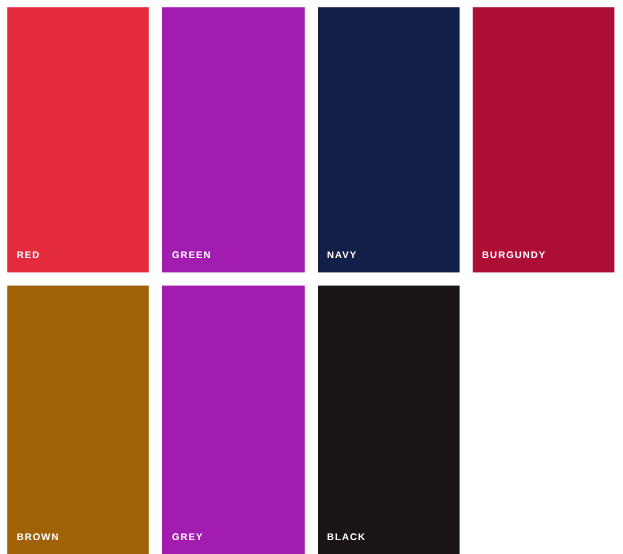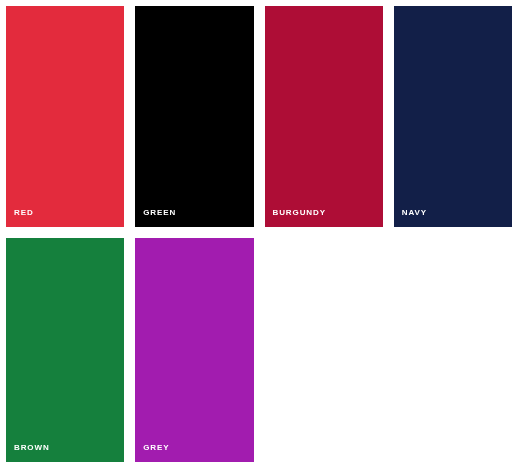--- a/index.html
+++ b/index.html
@@ -45,35 +45,38 @@
 </style>
 </head>
 <body style="background-color: rgb(255, 255, 255);">
 
 <div class="palette">
 
   <div class="swatch" style="background-color: rgb(227, 43, 61);">
     <span class="swatch-label" style="color: rgb(255, 255, 255); margin-top: 12px;">RED</span>
   </div>
 
-  <div class="swatch" style="background-color: #000000;">
+  <div class="swatch" style="background-color: #a21caf;">
     <span class="swatch-label" style="color: rgb(255, 255, 255);">GREEN</span>
   </div>
 
+
+  <div class="swatch" style="background-color: rgb(18, 31, 72);">
+    <span class="swatch-label" style="color: rgb(255, 255, 255);">NAVY</span>
+  </div>
 
   <div class="swatch" style="background-color: rgb(174, 13, 54);">
     <span class="swatch-label" style="color: rgb(255, 255, 255);">BURGUNDY</span>
   </div>
 
-  <div class="swatch" style="background-color: rgb(18, 31, 72);">
-    <span class="swatch-label" style="color: rgb(255, 255, 255);">NAVY</span>
-  </div>
-
-  <div class="swatch" style="background-color: #15803d;">
+  <div class="swatch" style="background-color: #a16207;">
     <span class="swatch-label" style="color: rgb(255, 255, 255);">BROWN</span>
   </div>
 
   <div class="swatch" style="background-color: #a21caf;">
     <span class="swatch-label" style="color: rgb(255, 255, 255);">GREY</span>
   </div>
 
+  <div class="swatch" style="background-color: rgb(26, 20, 23);">
+    <span class="swatch-label" style="color: rgb(255, 255, 255);">BLACK</span>
+  </div>
 
 </div>
 
 </body></html>

